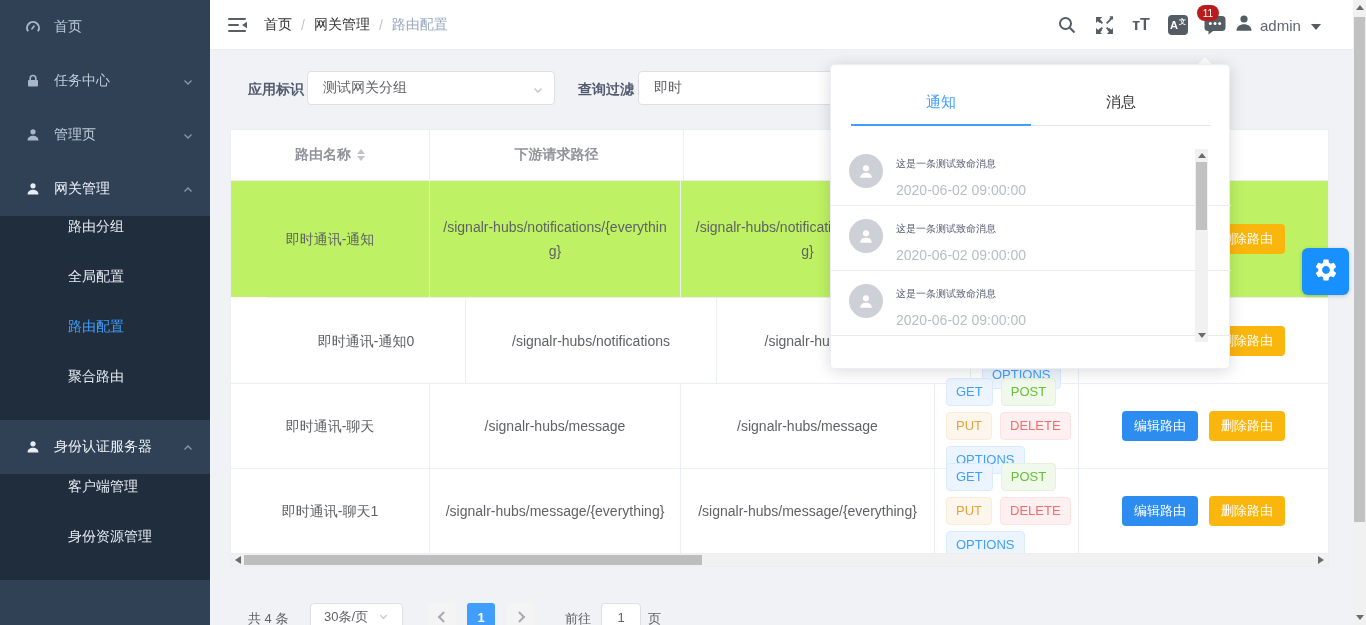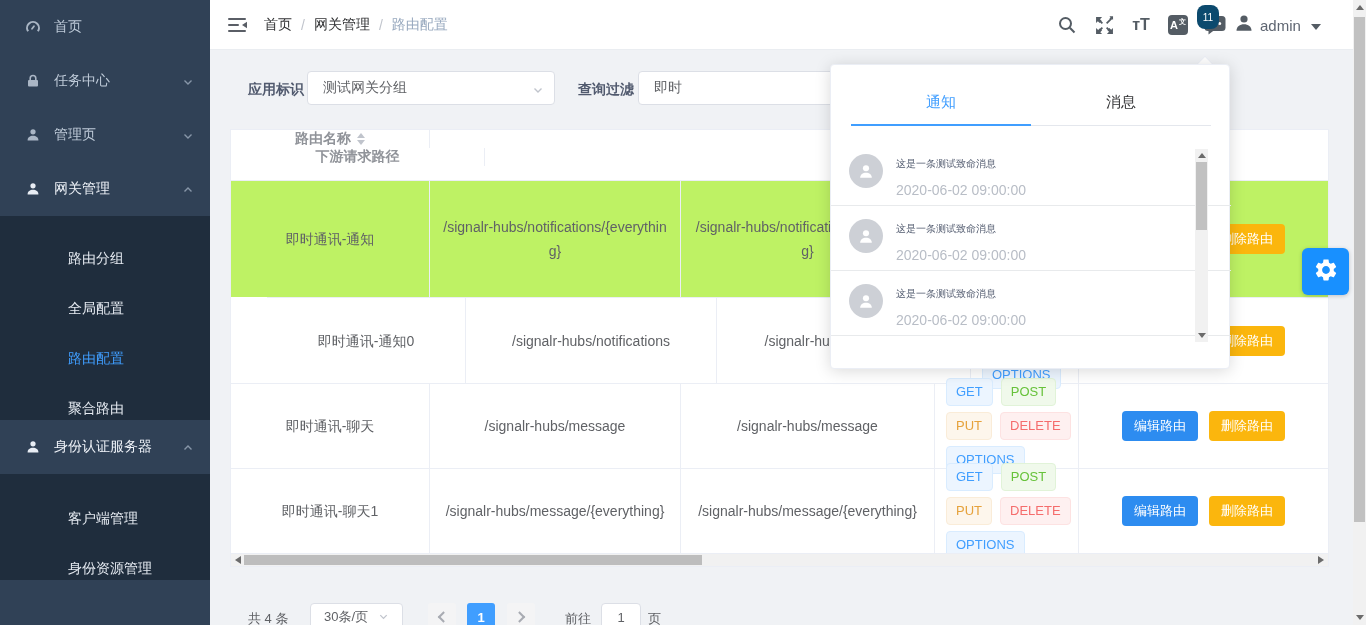--- a/index.html
+++ b/index.html
@@ -7,50 +7,50 @@
   body { font-family:"Liberation Sans","DejaVu Sans",sans-serif; }
   #app { position:relative; width:1366px; height:625px; background:#f0f2f5; overflow:hidden; }
 
   
   #sidebar { position:absolute; left:0; top:0; width:210px; height:625px; background:#304156; z-index:8; }
   .sb-item { position:relative; height:54px; display:flex; align-items:center; padding-left:24px; color:#bfcbd9; font-size:14px; cursor:pointer; }
   .sb-item .sb-ico { width:18px; height:18px; margin-right:12px; display:flex; align-items:center; justify-content:center; }
   .sb-item .chev { position:absolute; right:16px; top:50%; margin-top:-6px; }
   .sb-item.expanded { color:#eef2f8; }
   .sb-sub { background:#1f2d3d; padding:2px 0; }
-  .sb-sub-item { height:50px; display:flex; align-items:flex-end; padding-left:68px; color:#e6ebf2; font-size:14px; cursor:pointer; }
+  .sb-sub-item { height:50px; display:flex; align-items:flex-start; padding-left:68px; color:#e6ebf2; font-size:14px; cursor:pointer; }
   .sb-sub-item.active { color:#409eff; }
 
   
   #topbar { position:absolute; left:210px; top:0; width:1143px; height:50px; background:#fff; border-bottom:1px solid #eaedf1; z-index:9; }
   #hamburger { position:absolute; left:18px; top:17px; width:20px; height:16px; cursor:pointer; }
   #breadcrumb { position:absolute; left:54px; top:0; height:50px; display:flex; align-items:center; font-size:14px; color:#303133; gap:9px; }
   #breadcrumb .sep { color:#c0c4cc; }
   #breadcrumb .bc-last { color:#97a8be; }
   #hdr-icons { position:absolute; left:846px; top:0; height:50px; display:flex; align-items:center; gap:15px; }
   .hic { width:22px; height:22px; display:flex; align-items:center; justify-content:center; cursor:pointer; position:relative; }
   #font-icon { font-weight:bold; color:#545c64; font-size:16px; letter-spacing:0; }
   #translate-icon { width:20px; height:20px; background:#545c64; border-radius:4px; color:#fff; display:flex; align-items:center; justify-content:center; font-size:11px; font-weight:bold; }
   #translate-icon i { font-style:normal; font-size:7px; margin-left:1px; transform:translateY(-3px); }
-  #msg-badge { position:absolute; left:987px; top:5px; min-width:22px; height:24px; background:#0c4a6e; border-radius:8px; color:#fff; font-size:10px; display:flex; align-items:center; justify-content:center; padding:0 5px; z-index:12; }
+  #msg-badge { position:absolute; left:987px; top:5px; min-width:22px; height:16px; background:#b91c1c; border-radius:8px; color:#fff; font-size:10px; display:flex; align-items:center; justify-content:center; padding:0 5px; z-index:12; }
   #user-box { position:absolute; left:1024px; top:0; height:50px; display:flex; align-items:center; gap:6px; cursor:pointer; }
   #user-name { font-size:15px; color:#5f6672; }
   .caret-down { width:0; height:0; border-left:5px solid transparent; border-right:5px solid transparent; border-top:6px solid #545c64; margin-left:4px; margin-top:3px; }
 
   
   .flt-label { position:absolute; font-size:14px; font-weight:700; color:#515a6e; top:81px; }
   #app-label { left:248px; }
   #query-label { left:578px; }
   #app-select { position:absolute; left:307px; top:71px; width:248px; height:34px; background:#fff; border:1px solid #dcdfe6; border-radius:4px; display:flex; align-items:center; padding:0 30px 0 15px; font-size:14px; color:#606266; cursor:pointer; }
   #app-select .sel-chev { position:absolute; right:10px; top:11px; }
   #query-input { position:absolute; left:638px; top:71px; width:250px; height:34px; background:#fff; border:1px solid #dcdfe6; border-radius:4px; padding:0 15px; font-size:14px; color:#606266; font-family:inherit; }
 
   
   #tbl { position:absolute; left:230px; top:129px; width:1099px; background:#fff; border:1px solid #ebeef5; }
-  .thead { display:flex; height:50px;flex-direction:column; }
+  .thead { display:flex; height:50px; }
   .th { display:flex; align-items:center; justify-content:center; font-size:14px; font-weight:700; color:#909399; border-right:1px solid #ebeef5; }
   .th:last-child, .td:last-child { border-right:none; }
   .tr { display:flex; border-top:1px solid #ebeef5; background:#fff; }
   .tr.hl, .ops-row.hl { background:#bef264; }
   .td { display:flex; align-items:center; justify-content:center; text-align:center; font-size:14px; color:#606266; border-right:1px solid #ebeef5; line-height:24px; word-break:break-all; padding:6px 12px; }
   .c1 { width:199px; } .c2 { width:251px; } .c3 { width:254px; } .c4 { flex:1; justify-content:flex-start; padding-left:11px; }
   .rh1 { height:117px; } .rh2 { height:86px;margin-left:36px; } .rh3 { height:85px; } .rh4 { height:85px; }
   .sort-caret { display:inline-flex; flex-direction:column; gap:2px; margin-left:6px; }
   .sort-caret i { width:0; height:0; border-left:4px solid transparent; border-right:4px solid transparent; }
   .sort-caret .up { border-bottom:5px solid #c0c4cc; }

